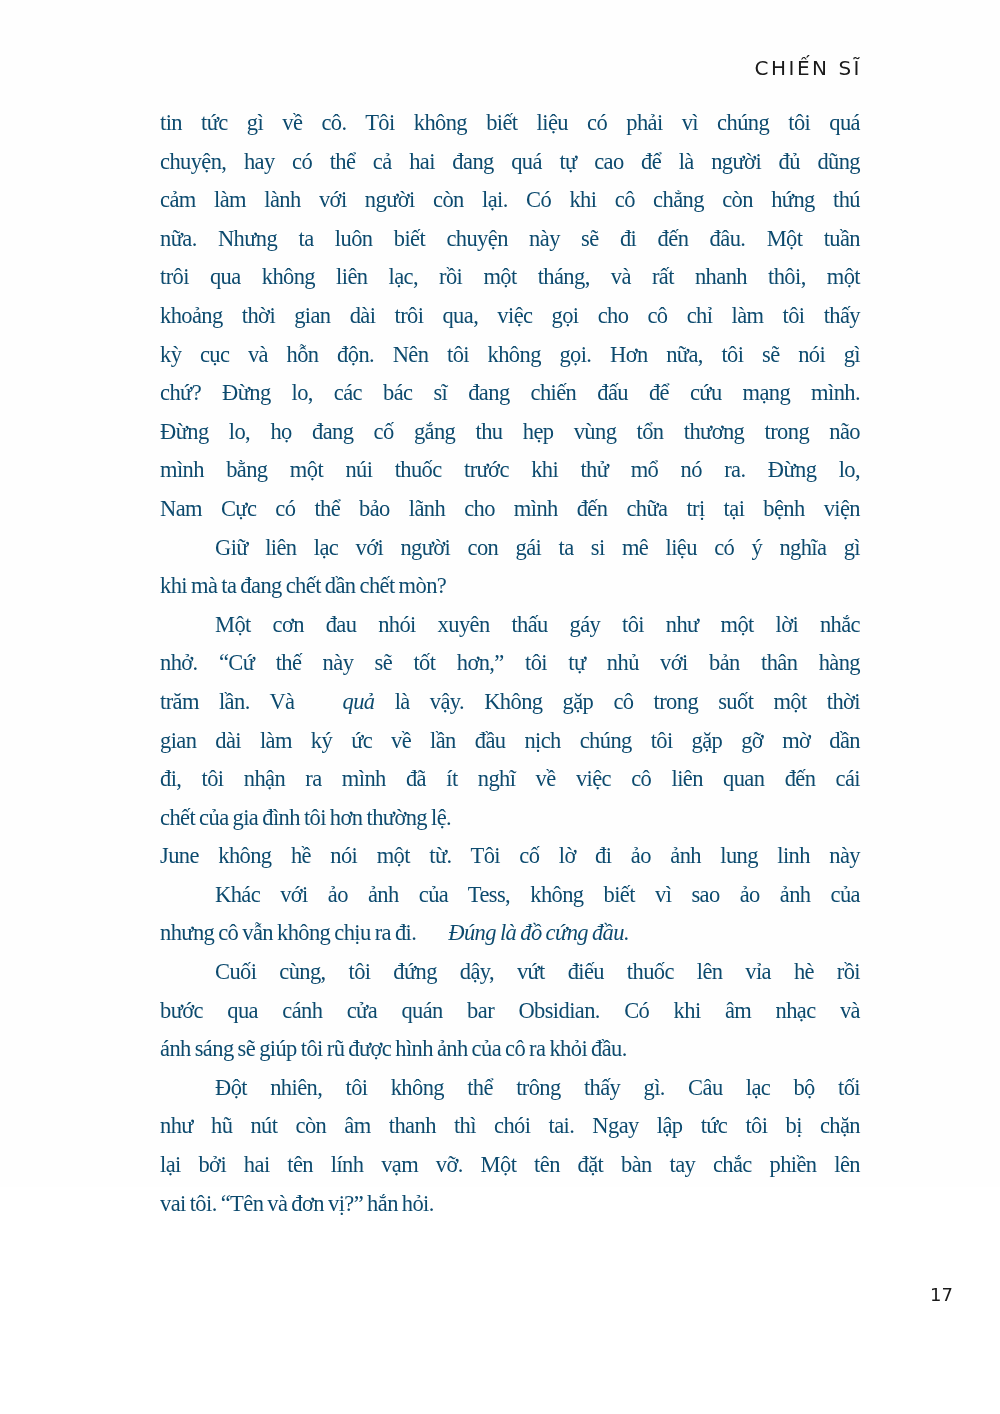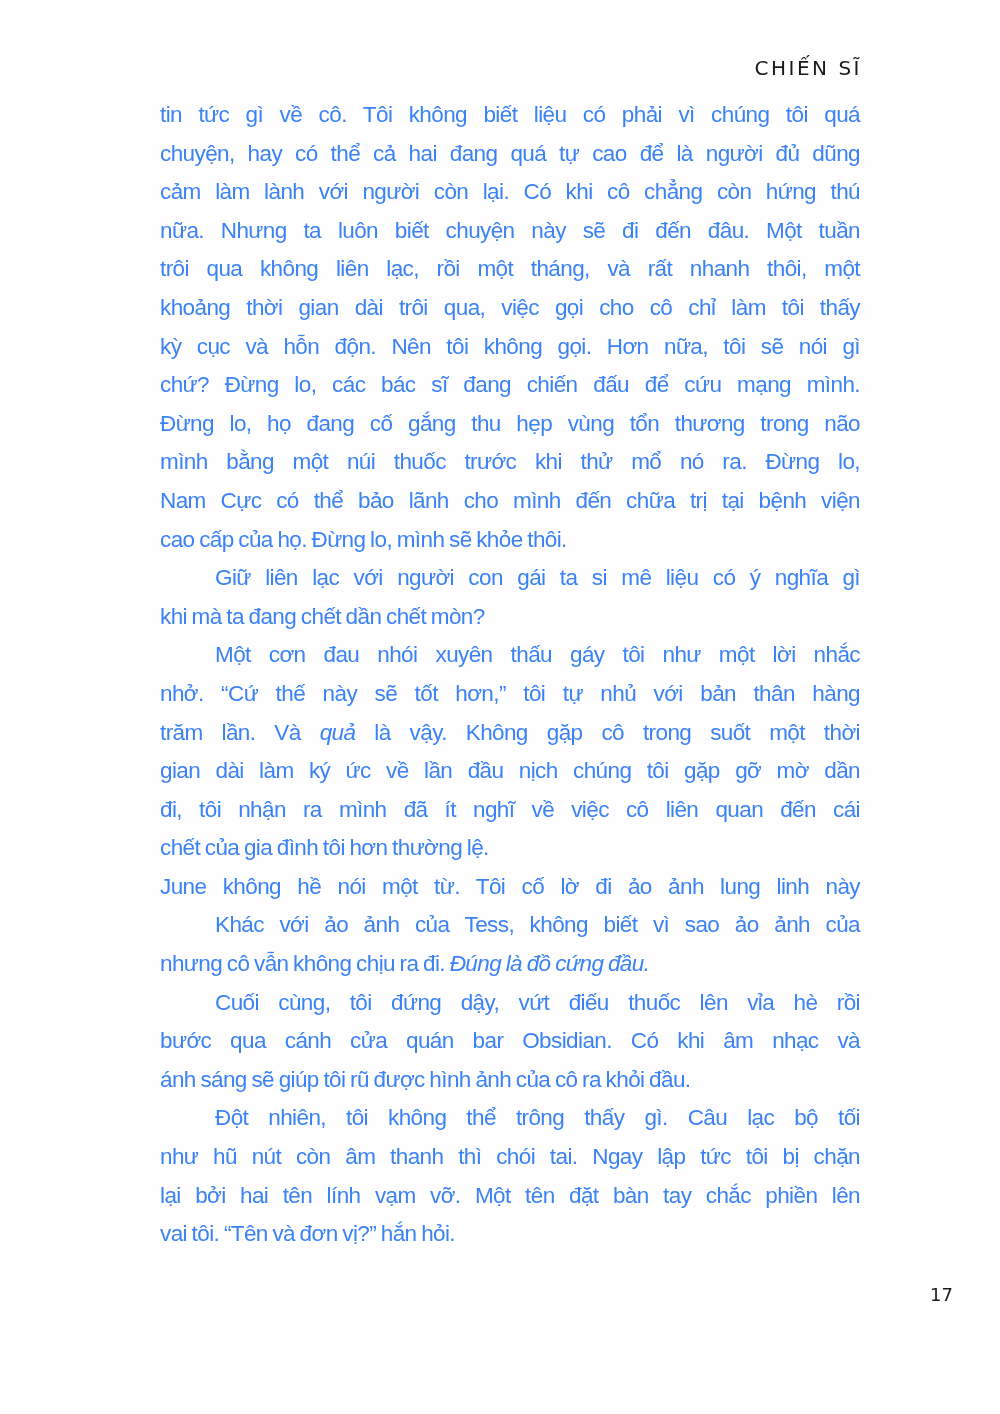--- a/index.html
+++ b/index.html
@@ -4,28 +4,28 @@
 <style>
   html, body { margin: 0; padding: 0; background: #ffffff; }
   body { width: 1000px; height: 1414px; position: relative; overflow: hidden; }
   .page { position: absolute; left: 0; top: 0; width: 1000px; height: 1187px; background: #fefefe; }
   .running-head {
     position: absolute; top: 56px; right: 138px;
     font-family: "DejaVu Sans", sans-serif; font-size: 20px; letter-spacing: 2.5px;
     color: #1a1a1a;
   }
   .body-text {
-    position: absolute; left: 160px; top: 96px; width: 700px;
-    font-family: Liberation Sans, sans-serif; font-size: 22.5px; line-height: 38.6px;
-    color: #3b82f6; letter-spacing: -0.6px; word-spacing: -1px;
+    position: absolute; left: 160px; top: 104px; width: 700px;
+    font-family: Liberation Serif, serif; font-size: 22.5px; line-height: 38.6px;
+    color: #0c4a6e; letter-spacing: -0.6px; word-spacing: -1px;
   }
   .line { white-space: nowrap; height: 38.6px; text-align: justify; text-align-last: justify; }
   .line.last { text-align-last: left; }
   .line.indent { padding-left: 55px; }
-  .it { font-style: italic; }
+  .it { font-style: italic; margin-left: 28px; }
   .page-number {
     position: absolute; left: 930px; top: 1284px;
     font-family: "DejaVu Sans", sans-serif; font-size: 18px; color: #1a1a1a;
   }
 </style>
 </head>
 <body>
 
 <div class="page">
   <div class="running-head">CHIẾN SĨ</div>
@@ -36,21 +36,20 @@
     <div class="line">chuyện, hay có thể cả hai đang quá tự cao để là người đủ dũng</div>
     <div class="line">cảm làm lành với người còn lại. Có khi cô chẳng còn hứng thú</div>
     <div class="line">nữa. Nhưng ta luôn biết chuyện này sẽ đi đến đâu. Một tuần</div>
     <div class="line">trôi qua không liên lạc, rồi một tháng, và rất nhanh thôi, một</div>
     <div class="line">khoảng thời gian dài trôi qua, việc gọi cho cô chỉ làm tôi thấy</div>
     <div class="line">kỳ cục và hỗn độn. Nên tôi không gọi. Hơn nữa, tôi sẽ nói gì</div>
     <div class="line">chứ? Đừng lo, các bác sĩ đang chiến đấu để cứu mạng mình.</div>
     <div class="line">Đừng lo, họ đang cố gắng thu hẹp vùng tổn thương trong não</div>
     <div class="line">mình bằng một núi thuốc trước khi thử mổ nó ra. Đừng lo,</div>
     <div class="line">Nam Cực có thể bảo lãnh cho mình đến chữa trị tại bệnh viện</div>
-    <div class="line last">cao cấp của họ. Đừng lo, mình sẽ khỏe thôi.</div>
 
     <div class="line indent">Giữ liên lạc với người con gái ta si mê liệu có ý nghĩa gì</div>
     <div class="line last">khi mà ta đang chết dần chết mòn?</div>
 
     <div class="line indent">Một cơn đau nhói xuyên thấu gáy tôi như một lời nhắc</div>
     <div class="line">nhở. “Cứ thế này sẽ tốt hơn,” tôi tự nhủ với bản thân hàng</div>
     <div class="line"><span>trăm lần. Và </span><span class="it">quả</span><span> là vậy. Không gặp cô trong suốt một thời</span></div>
     <div class="line">gian dài làm ký ức về lần đầu nịch chúng tôi gặp gỡ mờ dần</div>
     <div class="line">đi, tôi nhận ra mình đã ít nghĩ về việc cô liên quan đến cái</div>
     <div class="line last">chết của gia đình tôi hơn thường lệ.</div>

